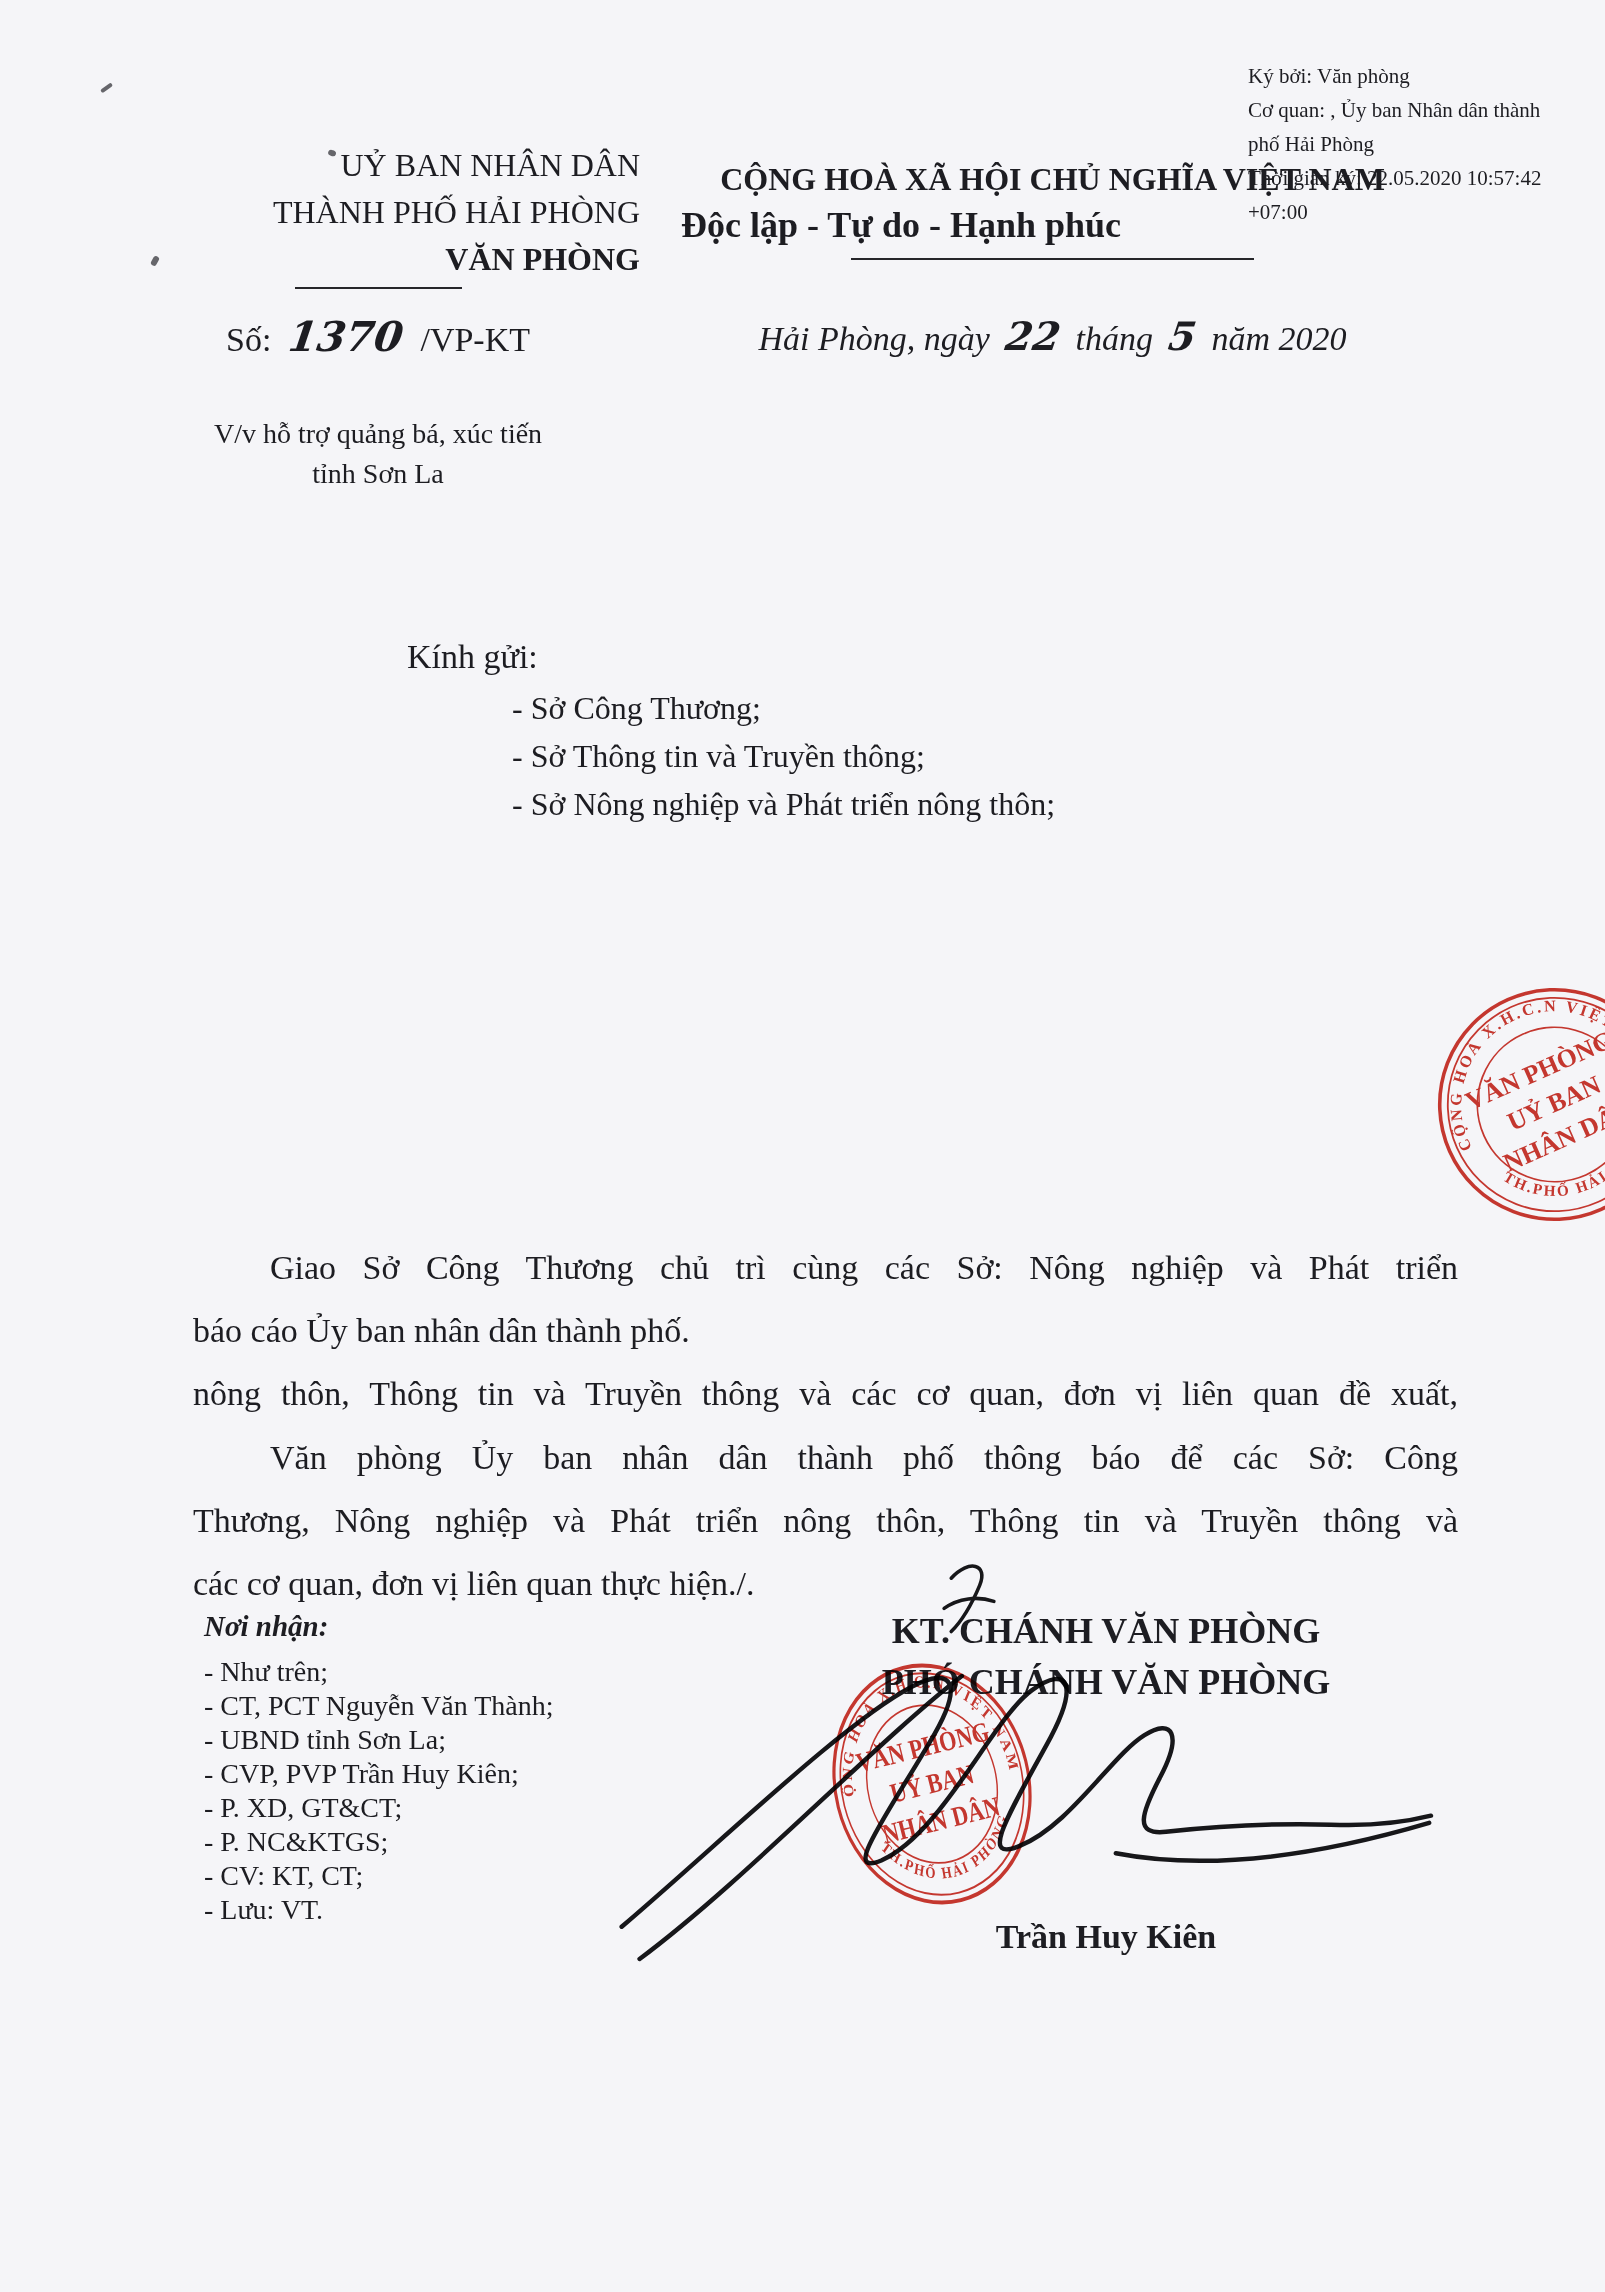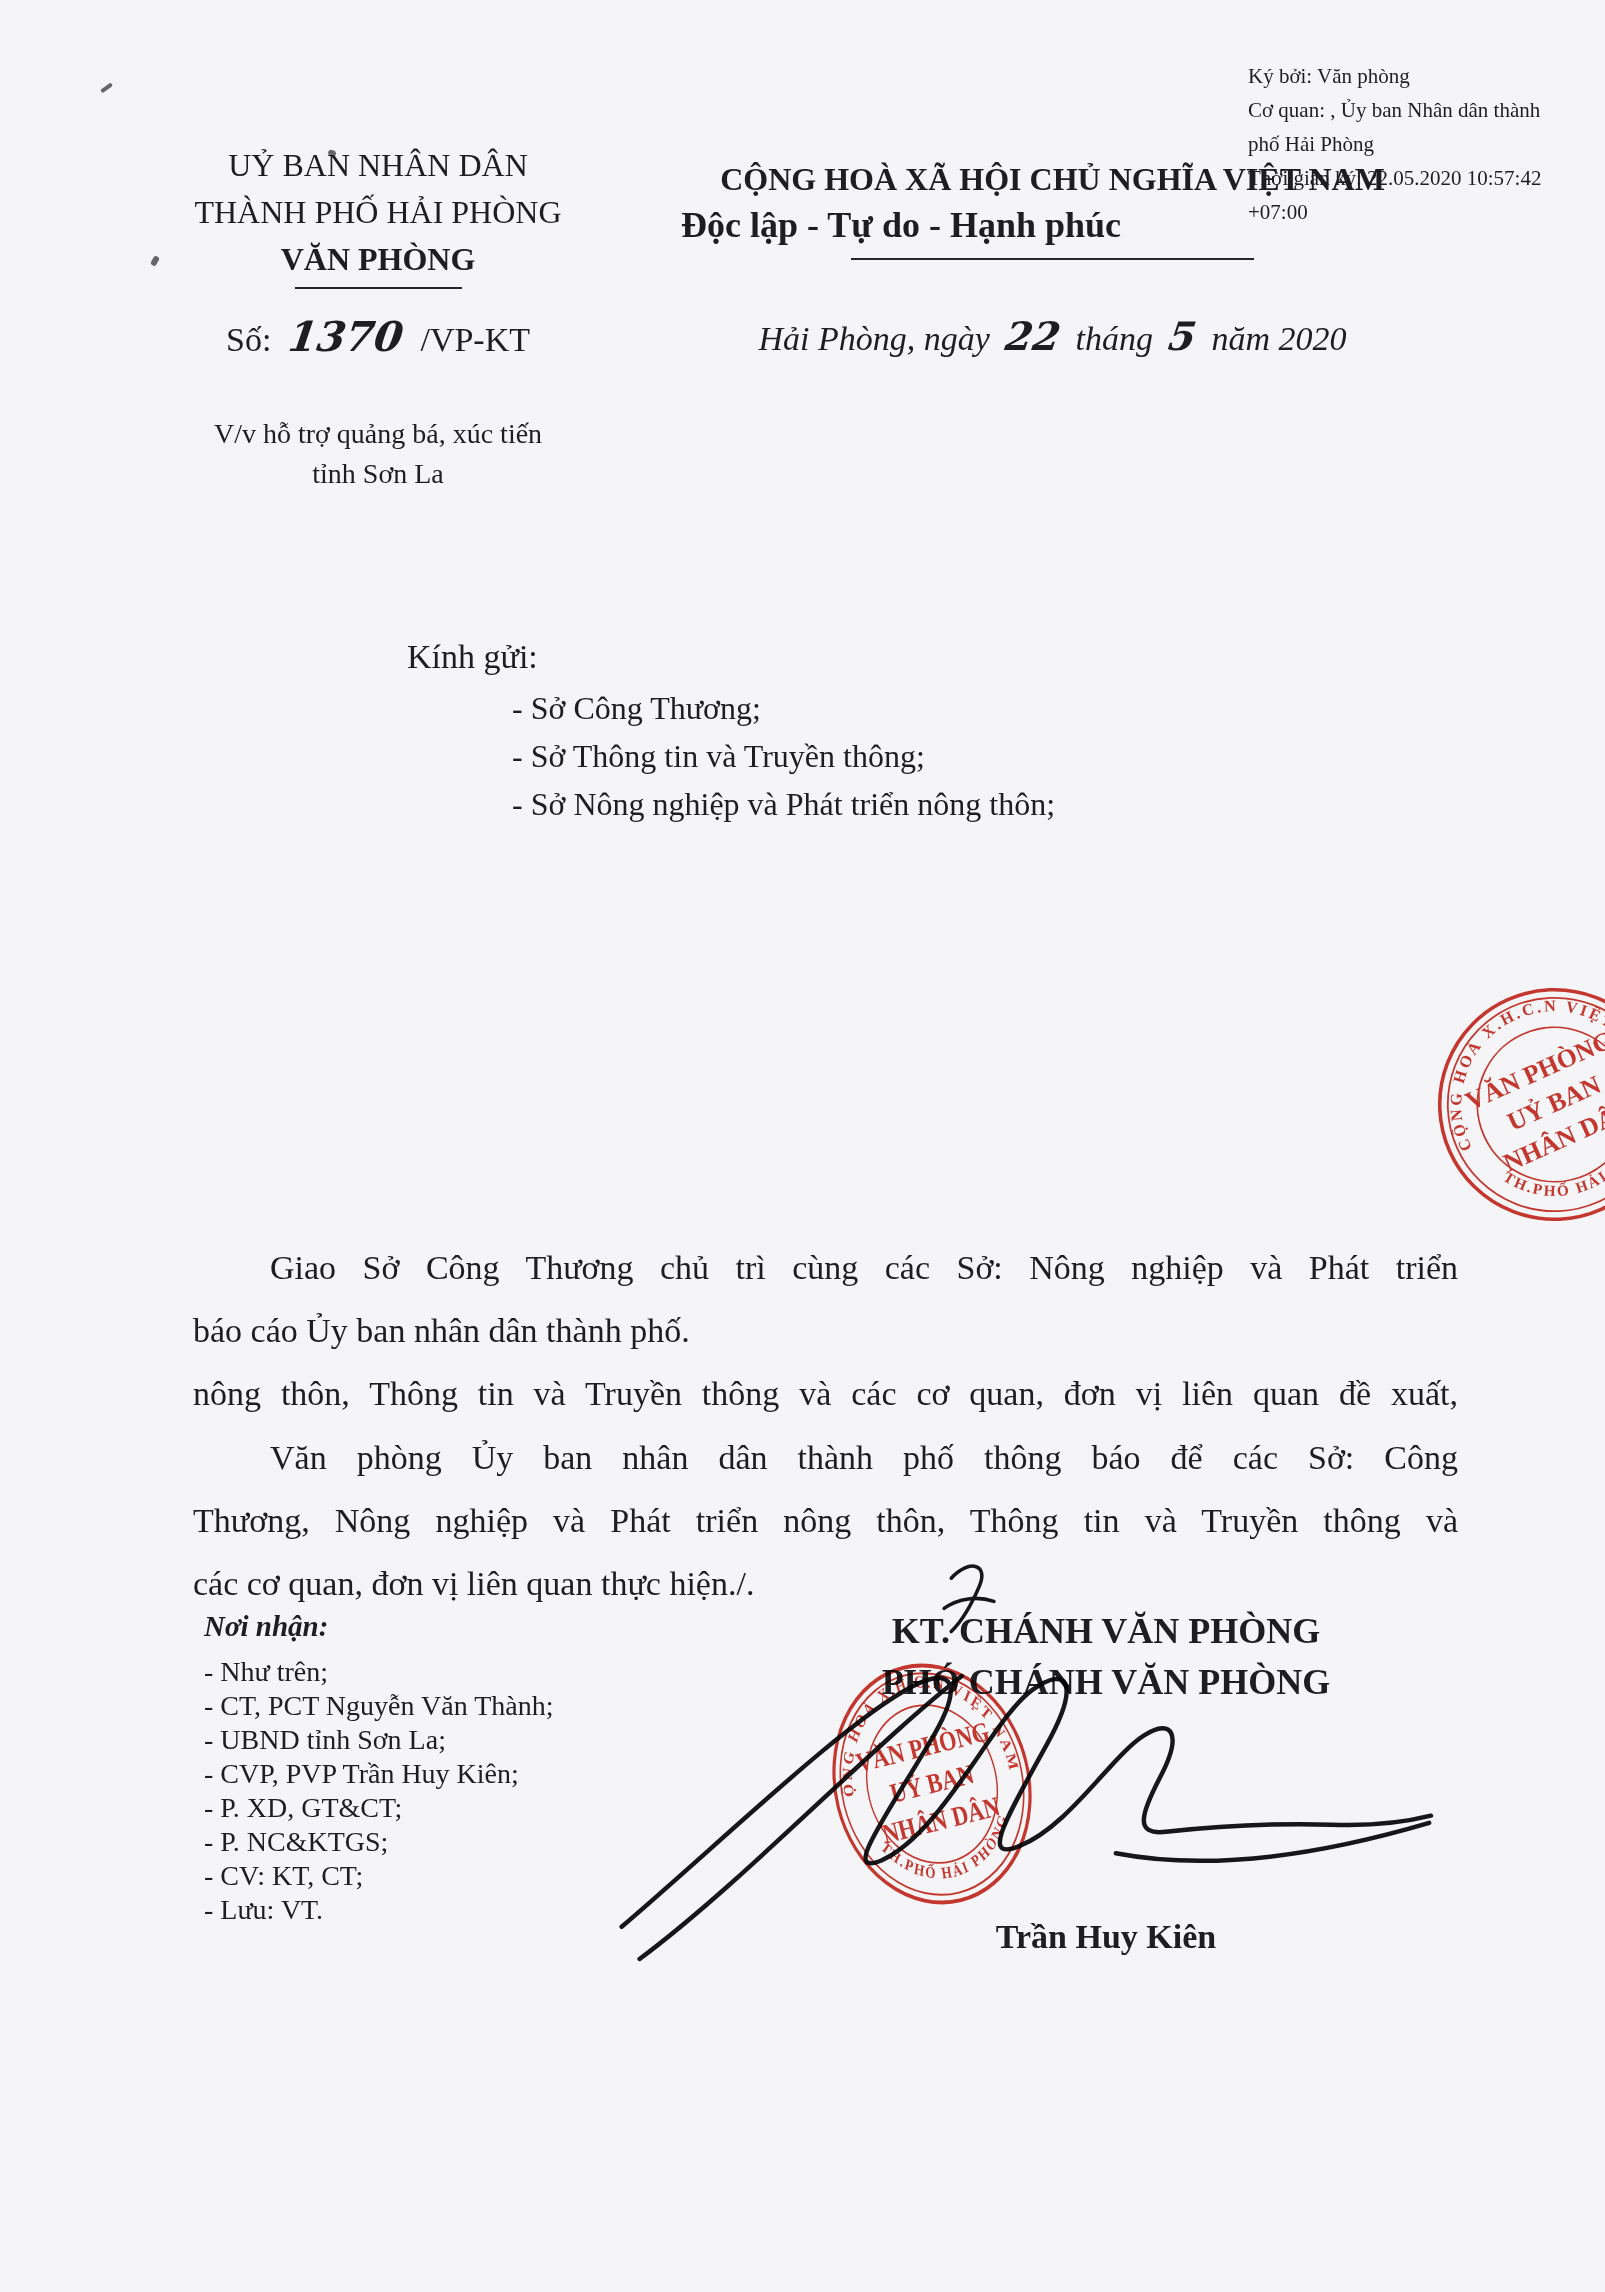--- a/index.html
+++ b/index.html
@@ -9,21 +9,21 @@
     background:#f5f5f8; overflow:hidden;
     font-family:"Liberation Serif","DejaVu Serif",serif;
     color:#1d1d22;
   }
   .abs { position:absolute; }
 
   
   .sig-info { left:1248px; top:59px; font-size:21px; line-height:34px; white-space:nowrap; z-index:4; }
 
   
-  .hl-org { left:116px; top:142px; width:524px; text-align:center; font-size:32px; line-height:47px; }
+  .hl-org { left:116px; top:142px; width:524px; text-align:right; font-size:32px; line-height:47px; }
   .hl-org .b { font-weight:bold; }
   .hl-rule { left:295px; top:287px; width:167px; border-top:2.7px solid #26262a; }
   .hl-so { left:116px; top:313px; width:524px; text-align:center; font-size:34px; }
   .hand { display:inline-block; font-family:"DejaVu Serif",serif; font-style:italic; font-weight:700; transform:skewX(-8deg); }
   .hl-so .hand { font-size:41px; margin:0 9px; }
   .hl-subject { left:116px; top:390px; width:524px; text-align:center; font-size:28px; line-height:40px;margin-top:24px; }
 
   
   .hr-motto1 { left:681px; top:161px; width:743px; text-align:center; font-size:32px; font-weight:bold; }
   .hr-motto2 { left:681px; top:204px; width:743px; text-align:left; font-size:36px; font-weight:bold; }

